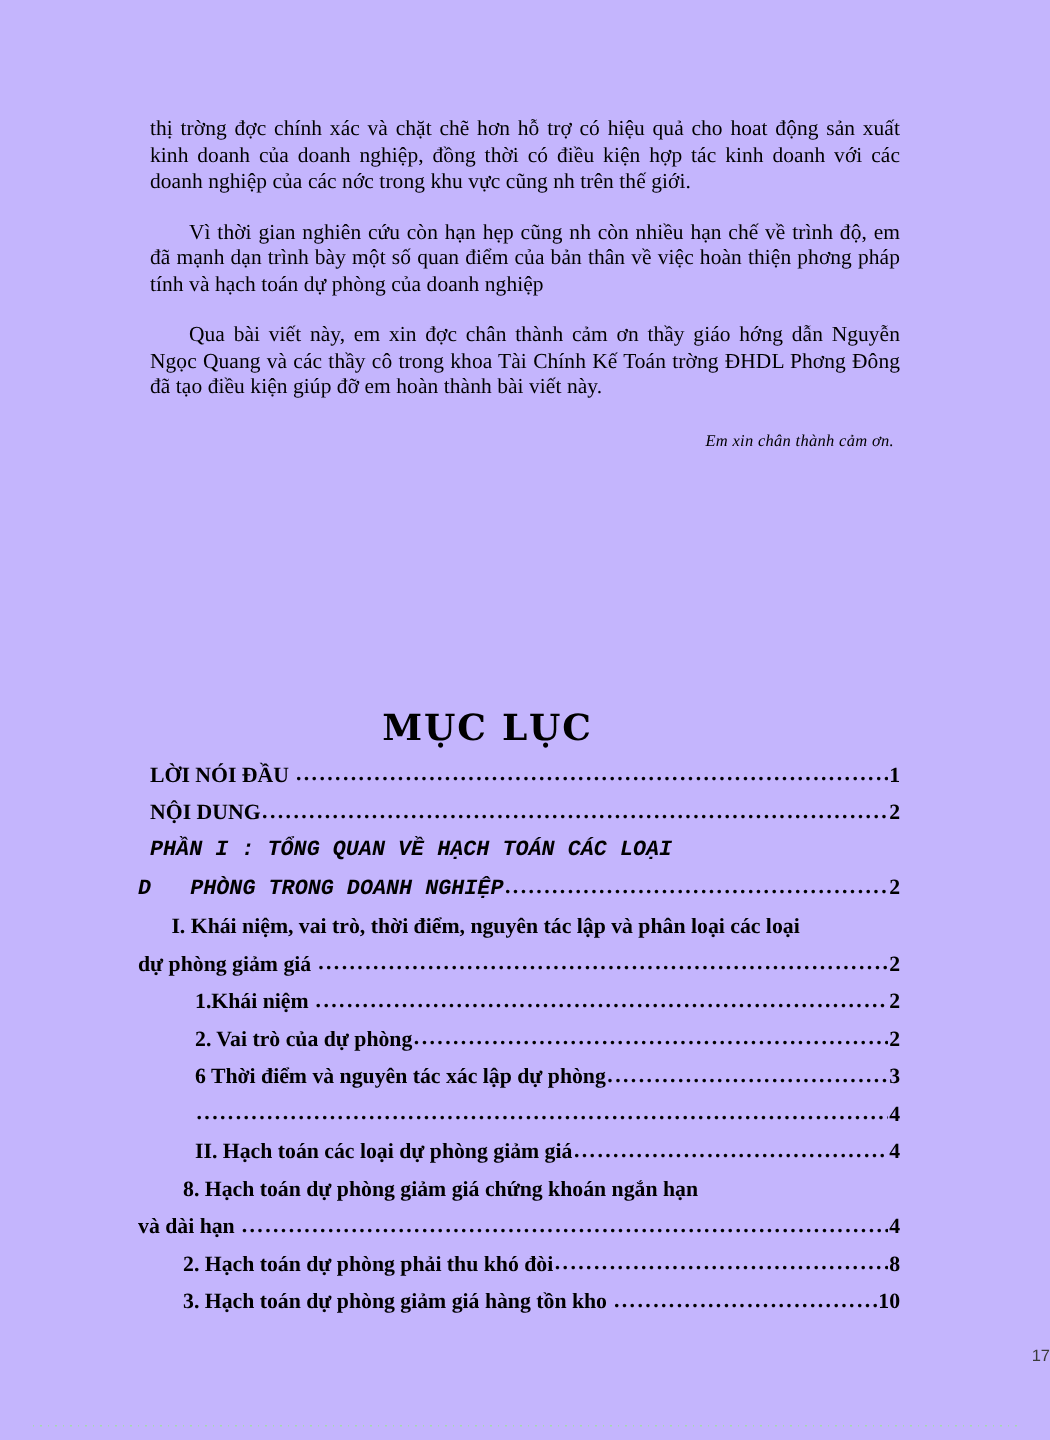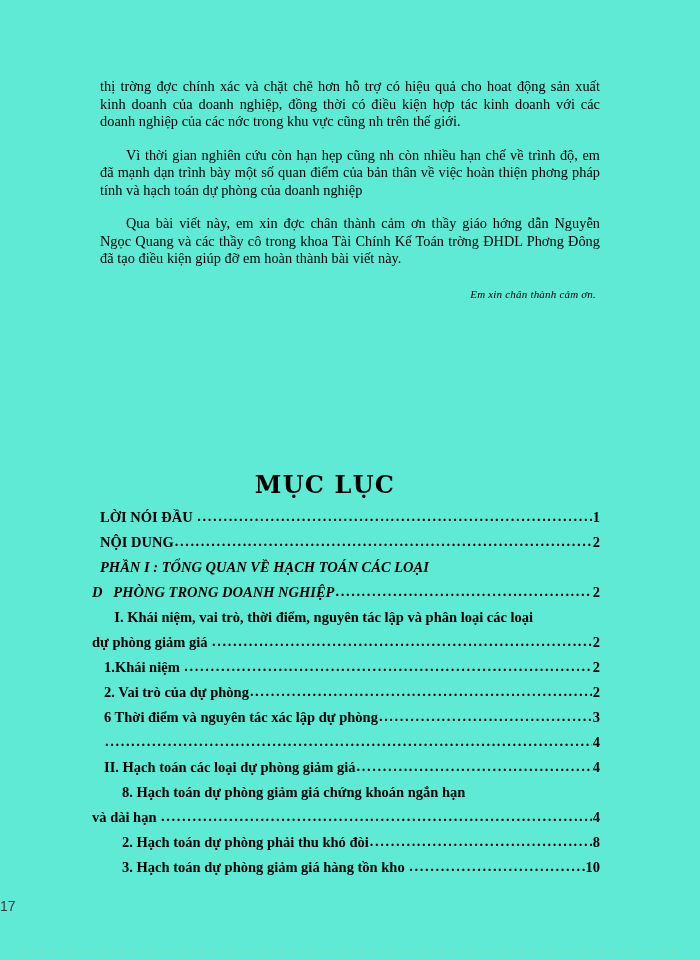--- a/index.html
+++ b/index.html
@@ -9,21 +9,21 @@
   }
   body {
     font-family: "Liberation Serif", "DejaVu Serif", serif;
     color: #000000;
   }
 
   .page {
     position: relative;
     width: 700px;
     height: 960px;
-    background: #5eead4;
+    background: #c4b5fd;
     overflow: hidden;
   }
 
   .page-body {
     position: absolute;
     left: 100px;
     top: 78px;
     width: 500px;
   }
 
@@ -96,33 +96,33 @@
     transform: translateY(-1px);
   }
   .toc-row .pg {
     flex: 0 0 auto;
     padding-left: 1px;
   }
 
   
   .lv0 { margin-left: 0px; }
   .lv1 { margin-left: 7px; text-align: right; }
-  .lv2 { margin-left: 4px; justify-content: center; }
+  .lv2 { margin-left: 30px; justify-content: center; }
   .lv3 { margin-left: 22px; }
   .lvhang { margin-left: -8px; }
 
-  .it { font-style: italic; }
+  .it { font-style: italic; font-family: Liberation Mono, monospace; }
 
   .page-number {
     position: absolute;
     left: 0;
     top: 898px;
     width: 700px;
-    text-align: left;
-    font-size: 14px;
+    text-align: right;
+    font-size: 11px;
     color: #3a3a3a;
     font-family: "Liberation Sans", sans-serif;
   }
 
   .bottom-rule {
     position: absolute;
     left: 22px;
     top: 950px;
     width: 656px;
     height: 1px;

